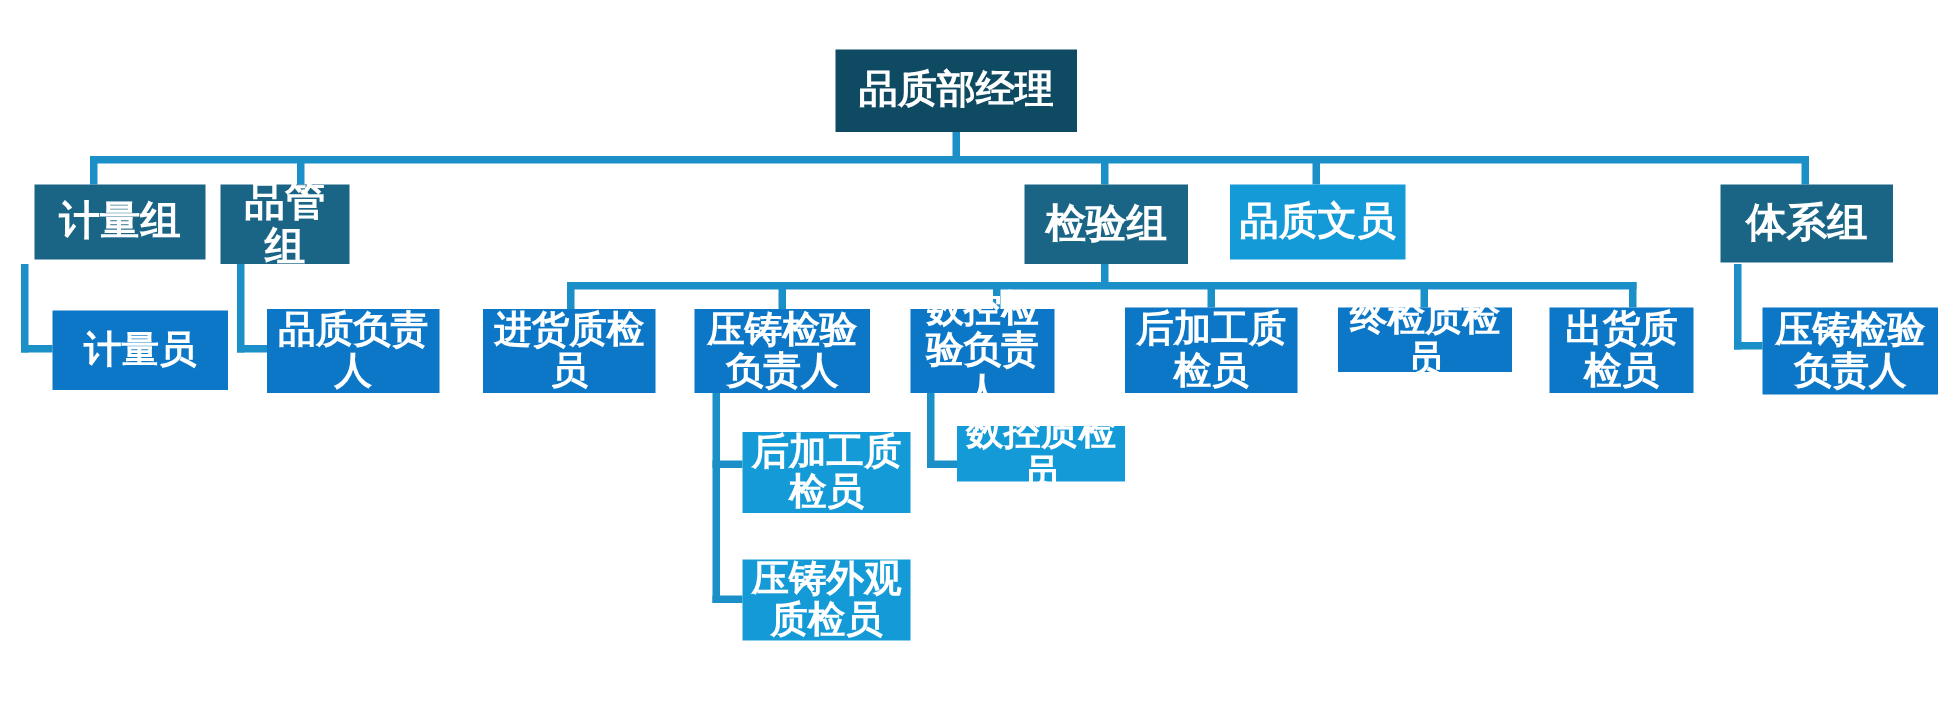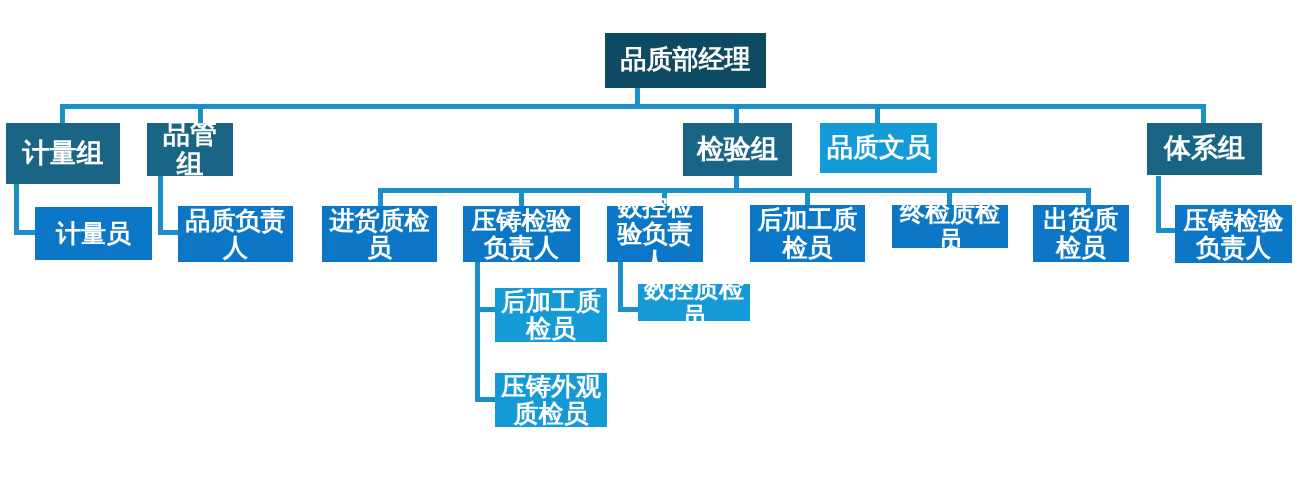--- a/index.html
+++ b/index.html
@@ -7,24 +7,24 @@
     width:1304px;height:479px;position:relative;background:#ffffff;
     font-family:"Liberation Serif","DejaVu Serif",serif;
     overflow:hidden;
   }
   #org-chart{position:absolute;left:0;top:0;width:1304px;height:479px;}
   .node{
     position:absolute;display:flex;align-items:center;justify-content:center;
     text-align:center;color:#ffffff;font-weight:bold;line-height:1.1;
     box-sizing:border-box;padding:2px 6px;
   }
-  .l1{background:#0F4A63;font-size:26px;margin-left:48px;}
+  .l1{background:#0F4A63;font-size:26px;}
   .l2{background:#1A6585;font-size:27px;}
   .l3{background:#0B77C6;font-size:25px;}
-  .l4{background:#149AD7;font-size:25px;justify-content:flex-end;}
+  .l4{background:#149AD7;font-size:25px;}
   .line{position:absolute;background:#1B90C8;}
 </style>
 </head>
 <body>
 
 <div id="org-chart">
 
   <div class="line" style="left:635px;top:88px;width:5px;height:17px"></div>
   <div class="line" style="left:60px;top:104px;width:1146px;height:5px"></div>
   <div class="line" style="left:60px;top:104px;width:5px;height:19px"></div>
@@ -52,21 +52,21 @@
   <div class="line" style="left:475px;top:262px;width:5px;height:140px"></div>
   <div class="line" style="left:475px;top:307px;width:20px;height:5px"></div>
   <div class="line" style="left:475px;top:397px;width:20px;height:5px"></div>
   <div class="line" style="left:618px;top:262px;width:5px;height:50px"></div>
   <div class="line" style="left:618px;top:307px;width:20px;height:5px"></div>
 
   <div class="node l1" style="left:557px;top:33px;width:161px;height:55px">
     <span>品质部经理</span>
   </div>
 
-  <div class="node l2" style="left:6px;top:123px;width:114px;height:61px">
+  <div class="node l2" style="left:23px;top:123px;width:114px;height:50px">
     <span>计量组</span>
   </div>
   <div class="node l2" style="left:147px;top:123px;width:86px;height:53px">
     <span>品管组</span>
   </div>
   <div class="node l2" style="left:683px;top:123px;width:109px;height:53px">
     <span>检验组</span>
   </div>
   <div class="node l4" style="left:820px;top:123px;width:117px;height:50px;font-size:26px">
     <span>品质文员</span>

